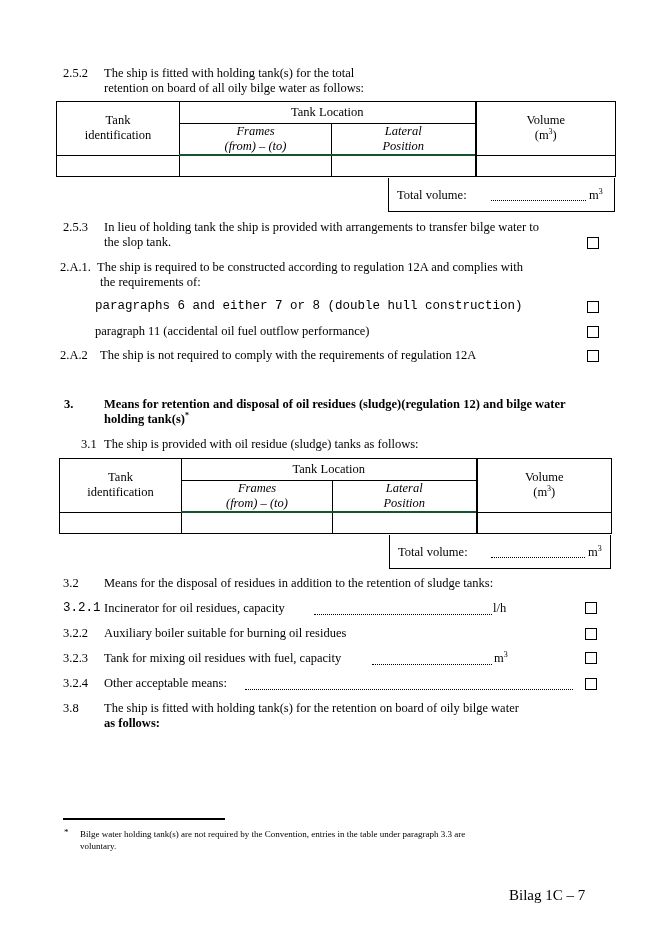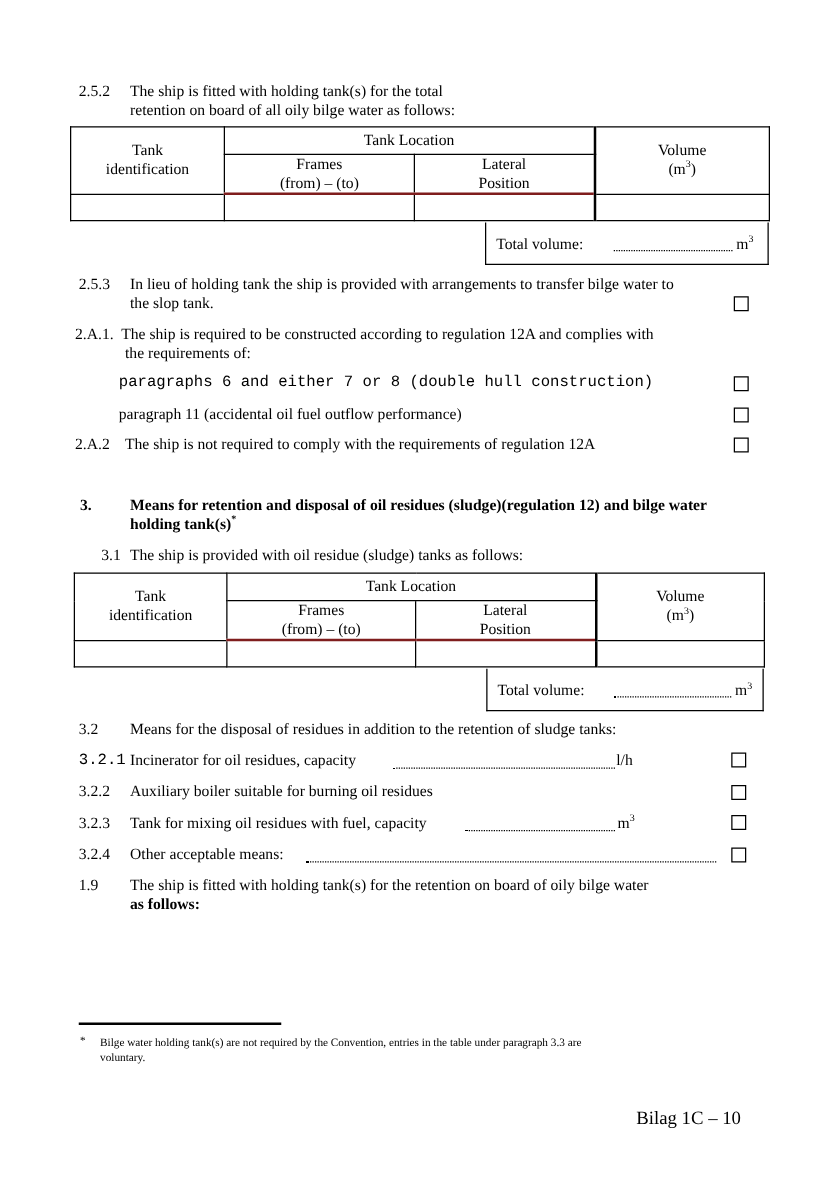--- a/index.html
+++ b/index.html
@@ -14,21 +14,21 @@
     position: absolute; width: 12px; height: 12px;
     border: 1px solid #000; box-sizing: border-box; background: #fff;
   }
   table.tank {
     position: absolute; border-collapse: collapse; table-layout: fixed;
     font-size: 12.5px; line-height: 15px;
   }
   table.tank td {
     border: 1px solid #000; text-align: center; vertical-align: middle; padding: 0;
   }
-  table.tank tr.hdr2 td { border-bottom: 2px solid #7f1d1d; }
+  table.tank tr.hdr2 td { border-bottom: 2px solid #14532d; font-style: italic; }
   table.tank td.thick-l { border-left: 2px solid #000; }
   table.tank { border: 1.5px solid #000; }
   .totalbox {
     position: absolute; border: 1px solid #000; border-top: none; box-sizing: border-box;
     height: 34px;
   }
   .totalbox .lbl { position: absolute; left: 8px; top: 10px; }
   .dots {
     position: absolute; border-bottom: 1px dotted #000; height: 0;
   }
@@ -158,22 +158,22 @@
 <div class="txt" style="left:104px;top:651px;">Tank for mixing oil residues with fuel, capacity</div>
 <div class="dots" style="left:372px;top:664px;width:120px;"></div>
 <div class="txt" style="left:494px;top:651px;"><span>m</span><sup>3</sup></div>
 <div class="cb" style="left:585px;top:652px;"></div>
 
 <div class="num" style="left:63px;top:676px;">3.2.4</div>
 <div class="txt" style="left:104px;top:676px;">Other acceptable means:</div>
 <div class="dots" style="left:245px;top:689px;width:328px;"></div>
 <div class="cb" style="left:585px;top:678px;"></div>
 
-<div class="num" style="left:63px;top:701px;">1.9</div>
+<div class="num" style="left:63px;top:701px;">3.8</div>
 <div class="txt" style="left:104px;top:701px;">The ship is fitted with holding tank(s) for the retention on board of oily bilge water</div>
 <div class="txt" style="left:104px;top:716px;font-weight:bold;">as follows:</div>
 
 <div class="fn-rule"></div>
 <div class="txt fn" style="left:64px;top:826px;">*</div>
 <div class="txt fn" style="left:80px;top:828px;">Bilge water holding tank(s) are not required by the Convention, entries in the table under paragraph 3.3 are</div>
 <div class="txt fn" style="left:80px;top:840px;">voluntary.</div>
 
-<div class="footer">Bilag 1C – 10</div>
+<div class="footer">Bilag 1C – 7</div>
 
 </body></html>

